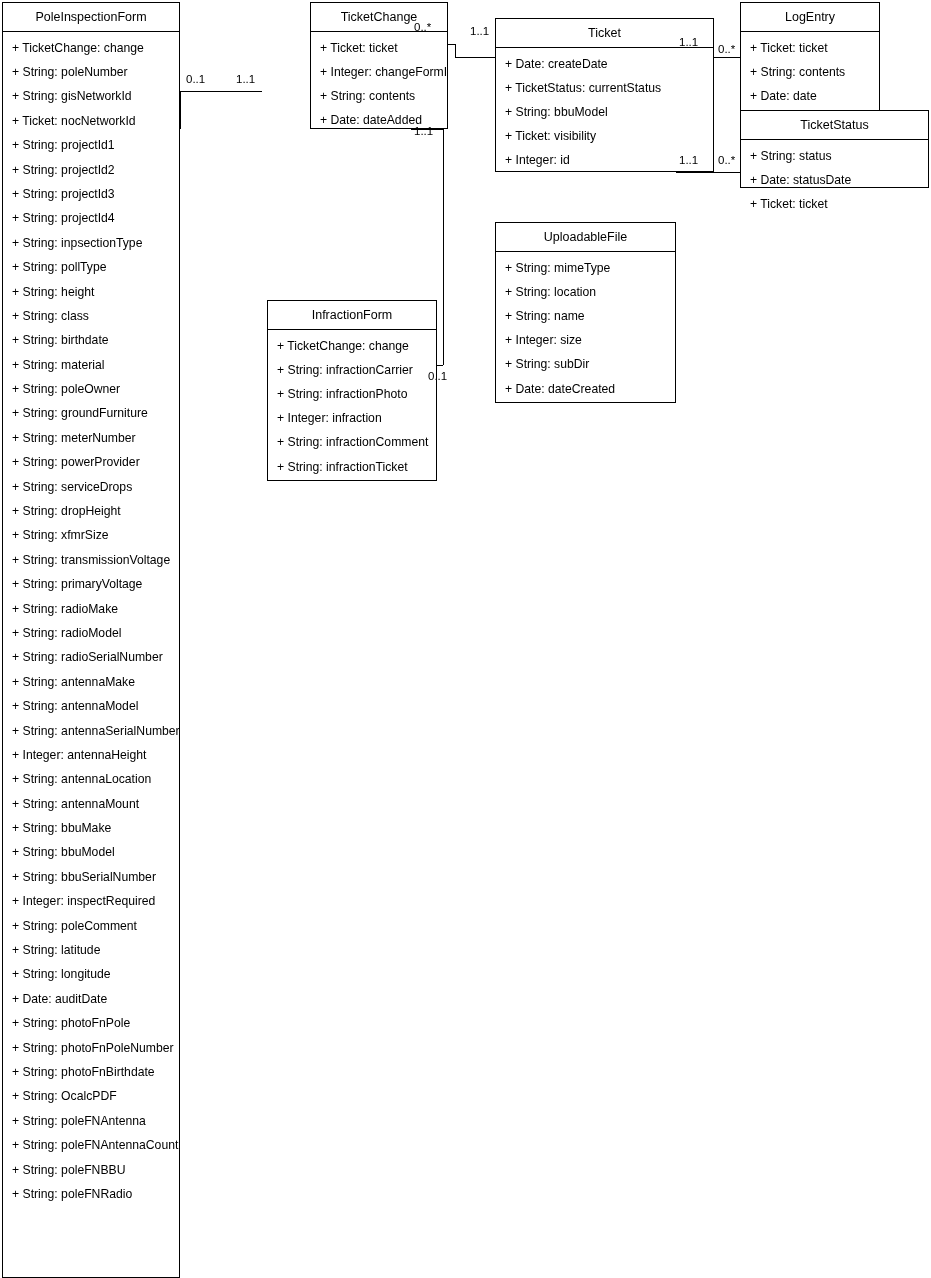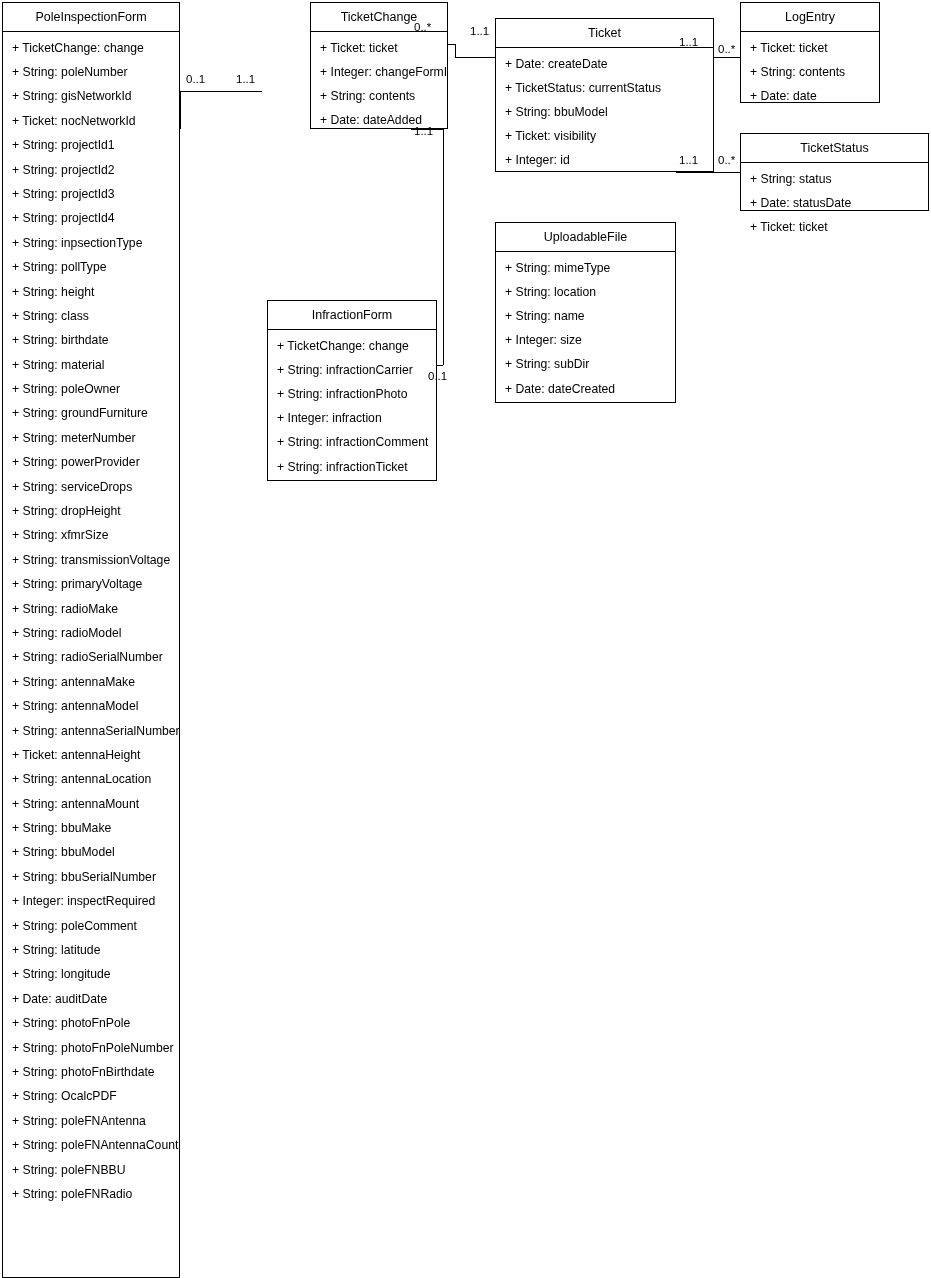--- a/index.html
+++ b/index.html
@@ -123,21 +123,21 @@
           <li>+ String: dropHeight</li>
           <li>+ String: xfmrSize</li>
           <li>+ String: transmissionVoltage</li>
           <li>+ String: primaryVoltage</li>
           <li>+ String: radioMake</li>
           <li>+ String: radioModel</li>
           <li>+ String: radioSerialNumber</li>
           <li>+ String: antennaMake</li>
           <li>+ String: antennaModel</li>
           <li>+ String: antennaSerialNumber</li>
-          <li>+ Ticket: antennaHeight</li>
+          <li>+ Integer: antennaHeight</li>
           <li>+ String: antennaLocation</li>
           <li>+ String: antennaMount</li>
           <li>+ String: bbuMake</li>
           <li>+ String: bbuModel</li>
           <li>+ String: bbuSerialNumber</li>
           <li>+ Integer: inspectRequired</li>
           <li>+ String: poleComment</li>
           <li>+ String: latitude</li>
           <li>+ String: longitude</li>
           <li>+ Date: auditDate</li>
@@ -163,29 +163,29 @@
       <div class="uml-class" style="left: 495px; top: 18px; width: 219px; height: 154px;">
         <div class="uml-class-name">Ticket</div>
         <ul class="uml-attrs">
           <li>+ Date: createDate</li>
           <li>+ TicketStatus: currentStatus</li>
           <li>+ String: bbuModel</li>
           <li>+ Ticket: visibility</li>
           <li>+ Integer: id</li>
         </ul>
       </div>
-      <div class="uml-class" style="left: 740px; top: 2px; width: 140px; height: 101px;">
+      <div class="uml-class" style="left: 740px; top: 2px; width: 140px; height: 117px;">
         <div class="uml-class-name">LogEntry</div>
         <ul class="uml-attrs">
           <li>+ Ticket: ticket</li>
           <li>+ String: contents</li>
           <li>+ Date: date</li>
         </ul>
       </div>
-      <div class="uml-class" style="left: 740px; top: 133px; width: 189px; height: 78px;">
+      <div class="uml-class" style="left: 740px; top: 110px; width: 189px; height: 78px;">
         <div class="uml-class-name">TicketStatus</div>
         <ul class="uml-attrs">
           <li>+ String: status</li>
           <li>+ Date: statusDate</li>
           <li>+ Ticket: ticket</li>
         </ul>
       </div>
       <div class="uml-class" style="left: 495px; top: 222px; width: 181px; height: 181px;">
         <div class="uml-class-name">UploadableFile</div>
         <ul class="uml-attrs">

